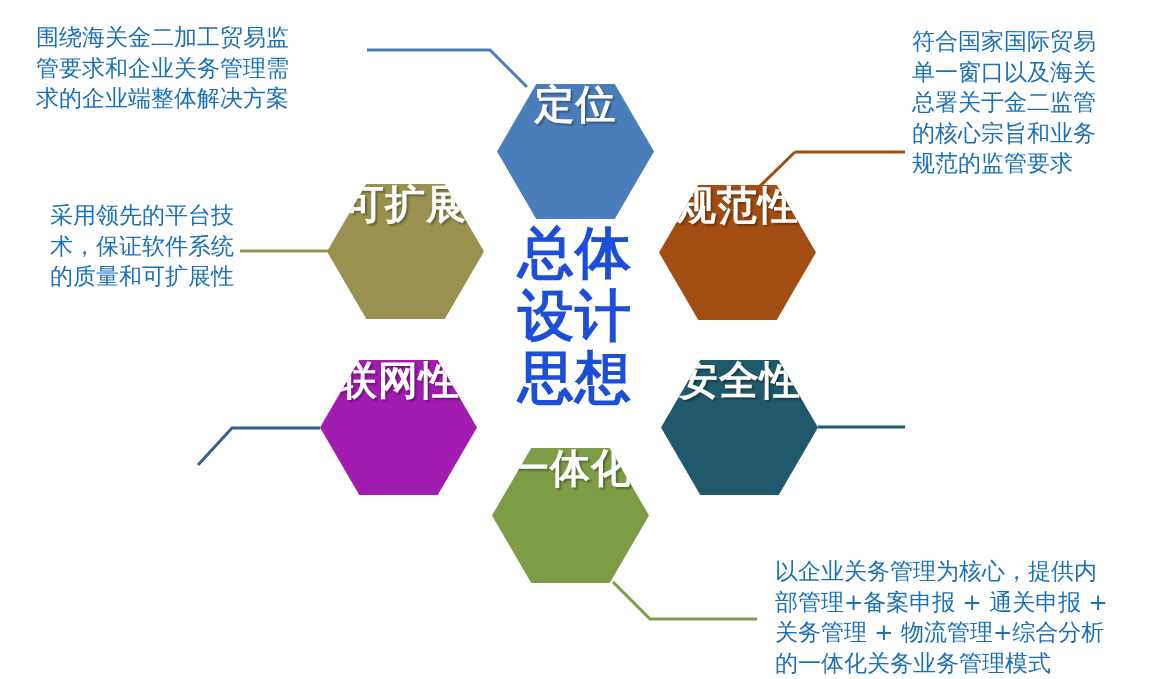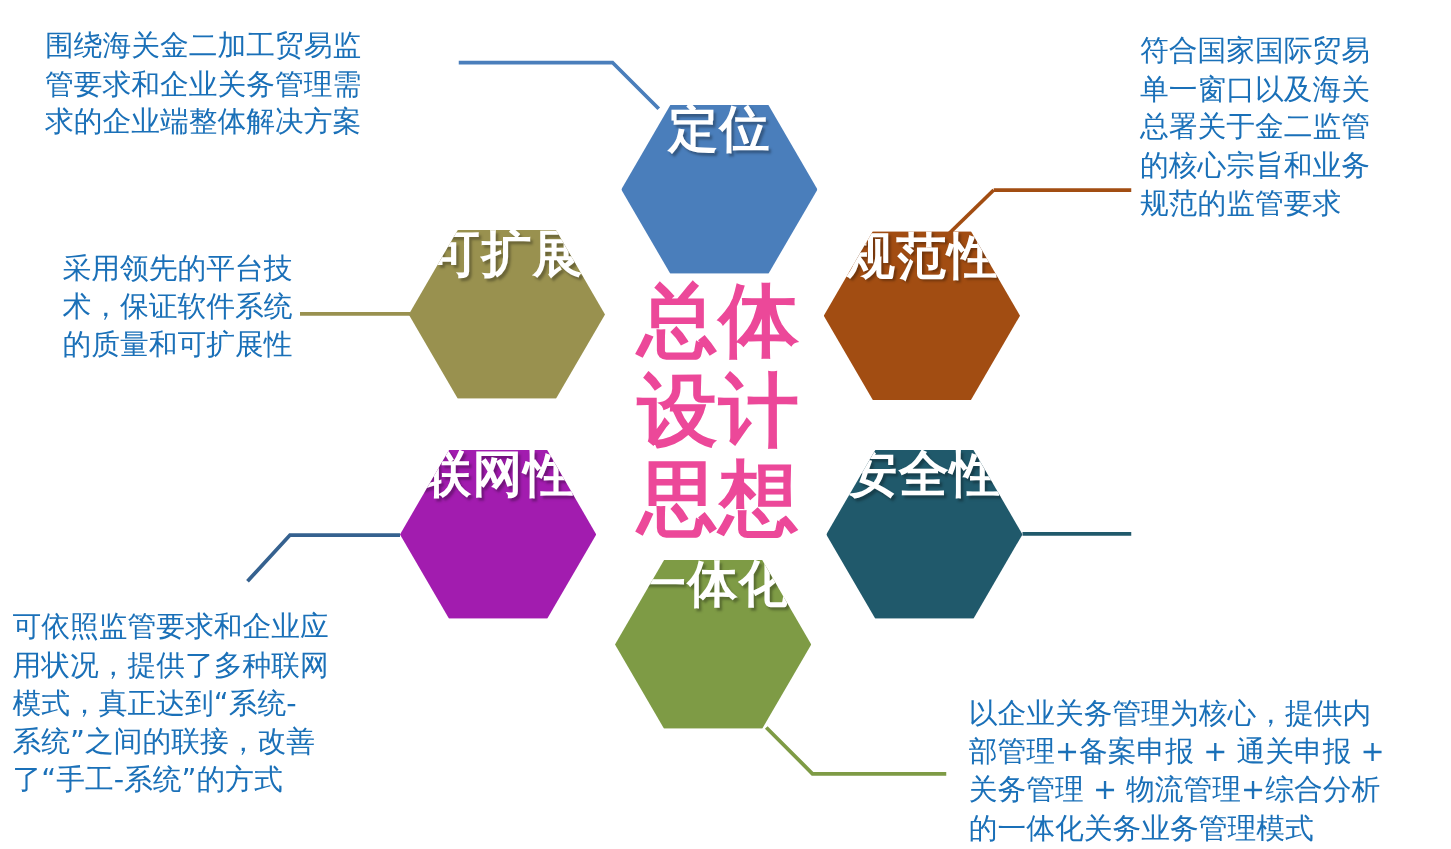--- a/index.html
+++ b/index.html
@@ -37,23 +37,23 @@
     color: #ffffff;
     font-weight: bold;
     font-size: 40px;
     letter-spacing: 1px;
     line-height: 1;
     text-shadow: 2px 2px 2px rgba(0,0,0,0.30);
     white-space: nowrap;
   }
   .center-title {
     position: absolute;
-    color: #ec4899;
+    color: #1d4ed8;
     font-weight: bold;
-    font-size: 64px;
+    font-size: 56px;
     line-height: 1.12;
     text-align: center;
     white-space: pre-line;
     letter-spacing: 1px;
   }
   .note {
     position: absolute;
     color: #1a70b8;
     font-size: 23px;
     line-height: 1.33;
@@ -112,23 +112,18 @@
 总署关于金二监管
 的核心宗旨和业务
 规范的监管要求</div>
 
 
   <div class="note" style="left:775px; top:556px; width:390px;">以企业关务管理为核心，提供内
 部管理+备案申报 + 通关申报 +
 关务管理 + 物流管理+综合分析
 的一体化关务业务管理模式</div>
 
-  <div class="note" style="left:10px; top:487px; width:330px;">可依照监管要求和企业应
-用状况，提供了多种联网
-模式，真正达到“系统-
-系统”之间的联接，改善
-了“手工-系统”的方式</div>
 
   <div class="note" style="left:10px; top:200px; width:240px;margin-left:40px;">采用领先的平台技
 术，保证软件系统
 的质量和可扩展性</div>
 
 </div>
 
 </body></html>

